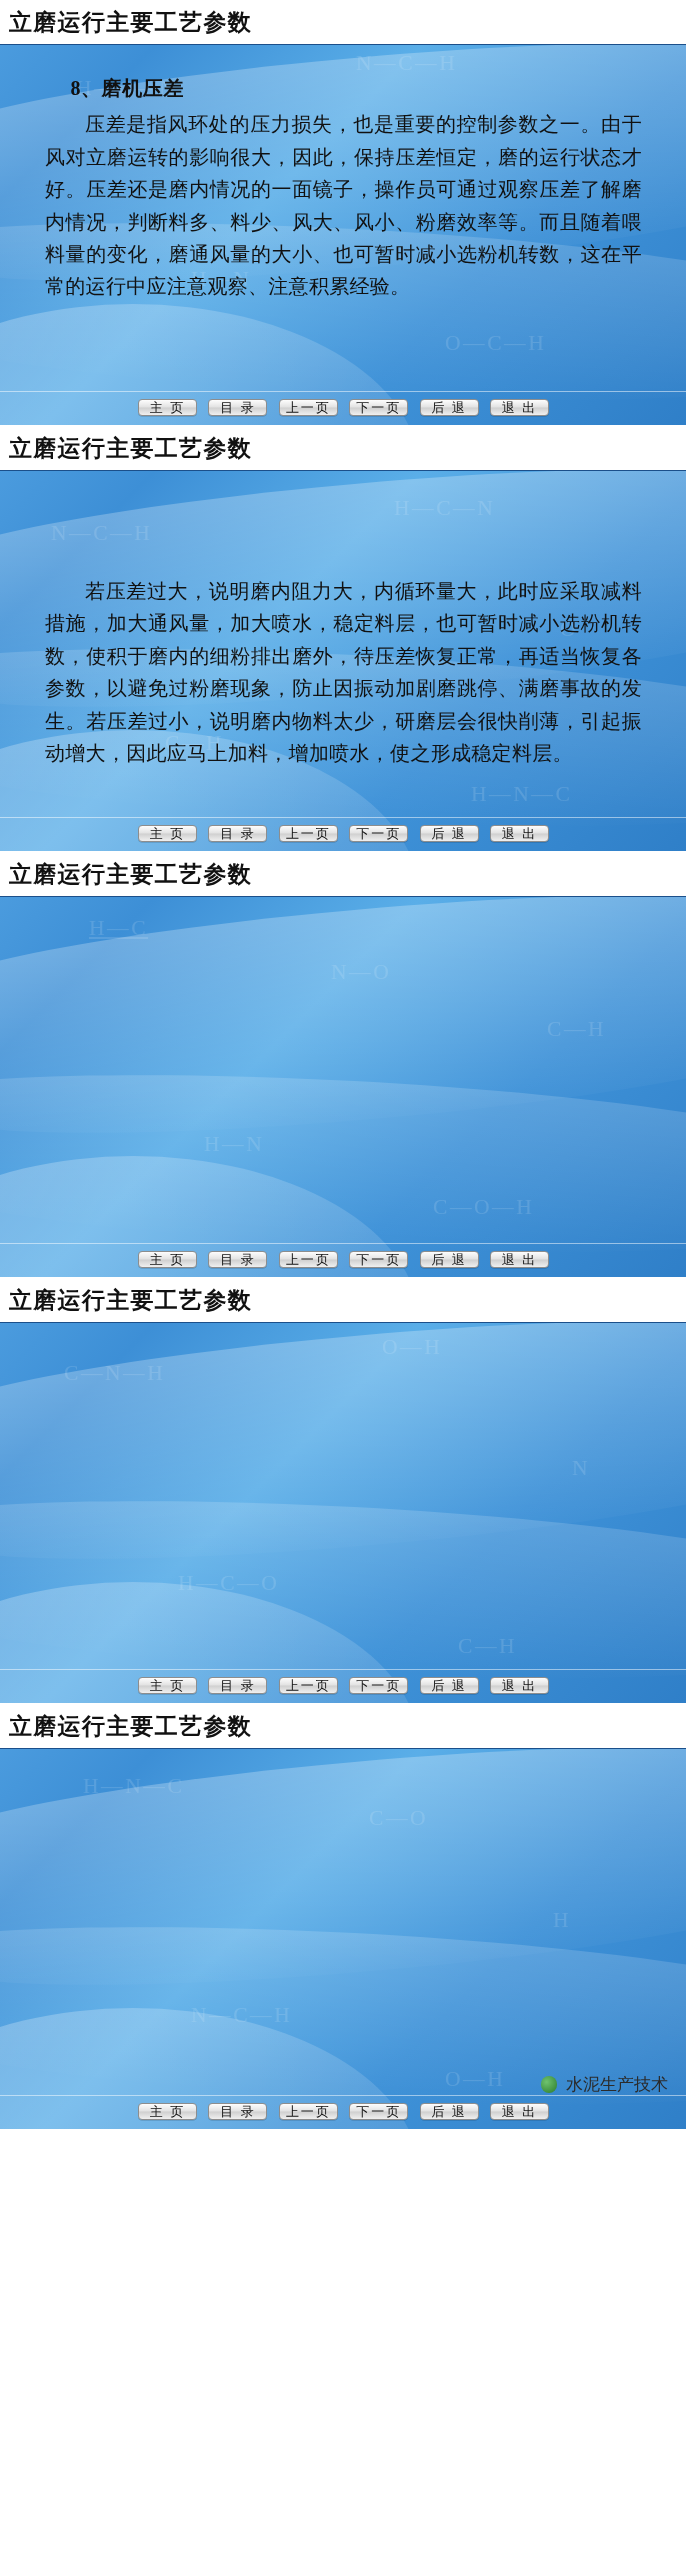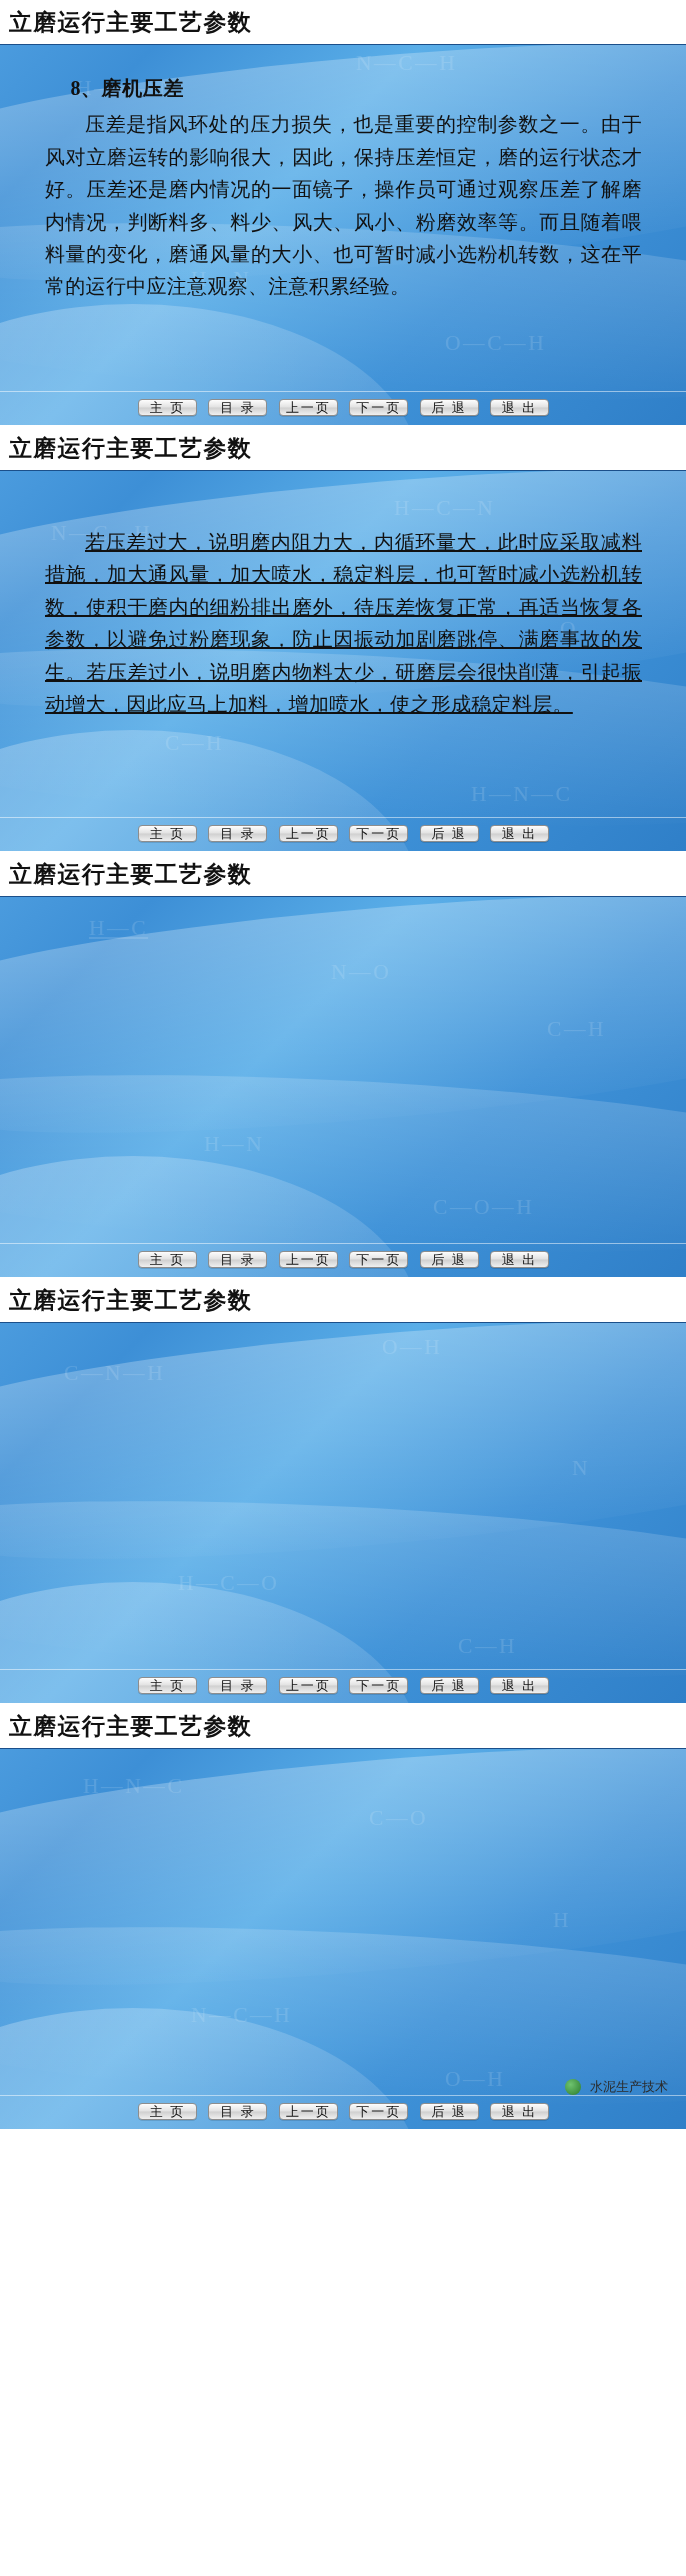--- a/index.html
+++ b/index.html
@@ -108,21 +108,21 @@
   }
   .para {
     font-size: 20px;
     line-height: 1.62;
     text-align: justify;
     text-indent: 2em;
     letter-spacing: 0.3px;
     margin: 0 0 3.8px 0;
   }
   .para.spaced-top { margin-top: 41px; }
-  .para.spaced-top2 { margin-top: 43px; text-decoration: underline; }
+  .para.spaced-top2 { margin-top: 92px; }
 
   
   .nav {
     position: absolute;
     left: 0;
     bottom: 9px;
     width: 687px;
     display: flex;
     justify-content: center;
     gap: 11.4px;
@@ -153,21 +153,21 @@
 
   
   .footer-logo {
     position: absolute;
     right: 19px;
     bottom: 33px;
     display: flex;
     align-items: center;
     gap: 9px;
     font-family: "Liberation Serif", serif;
-    font-size: 13px;
+    font-size: 17px;
     color: #2b2b2b;
     margin-top: 46px;
   }
   .logo-mark {
     width: 16.5px; height: 16.5px;
     border-radius: 50%;
     background: radial-gradient(circle at 35% 35%, #6fc36f, #2a7a2a);
     display: inline-block;
   }
 </style>

